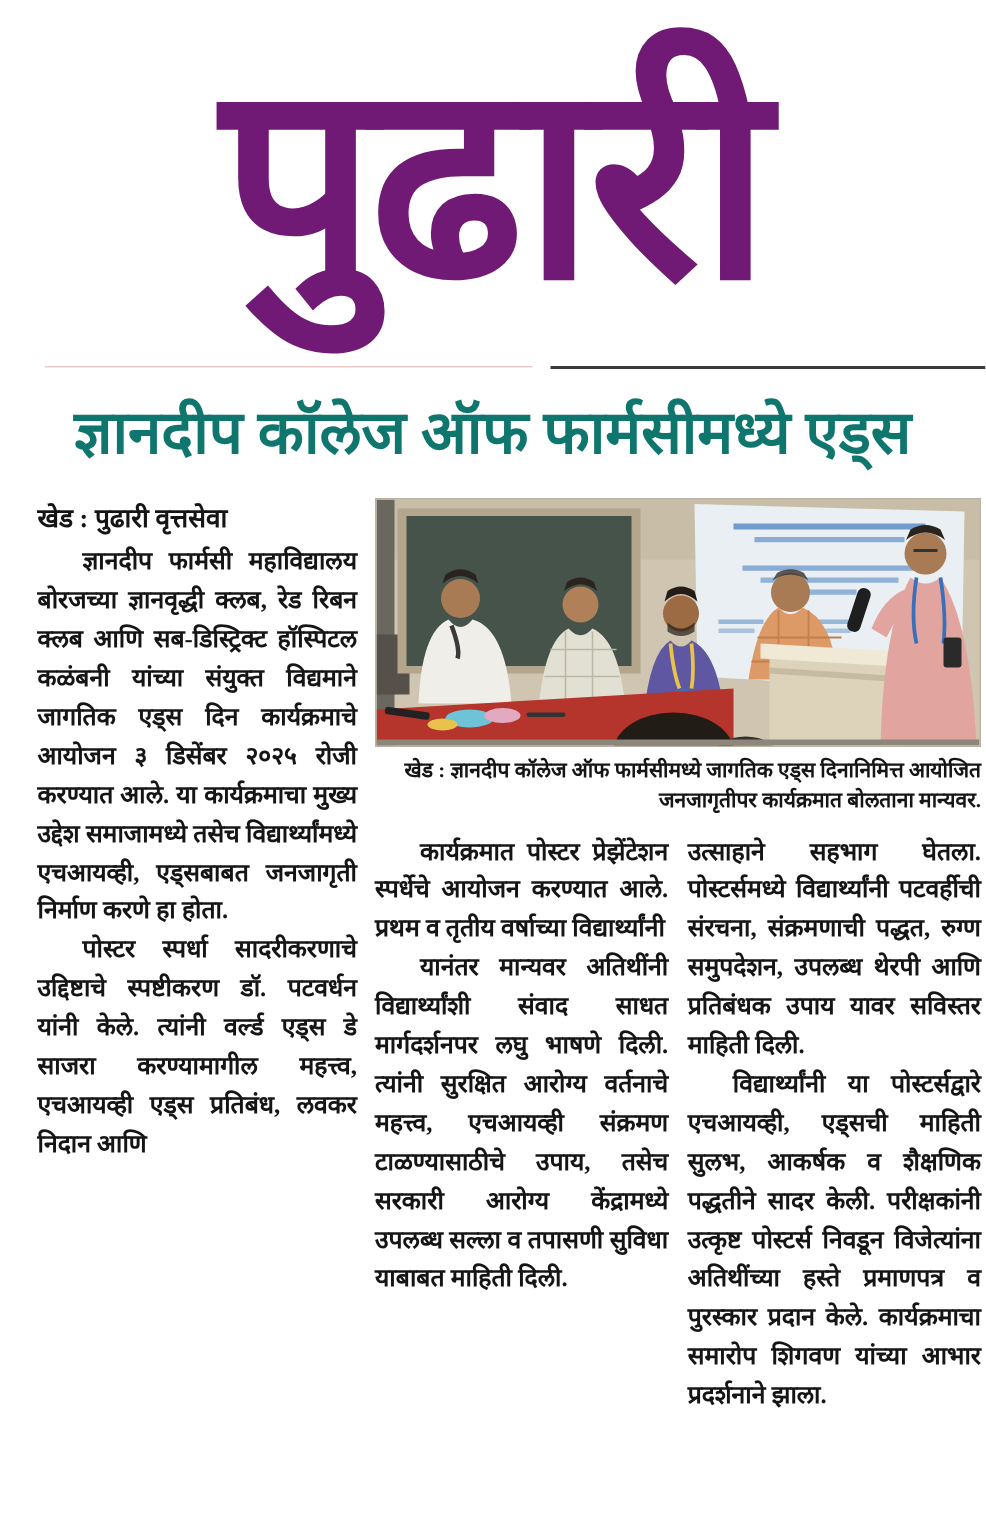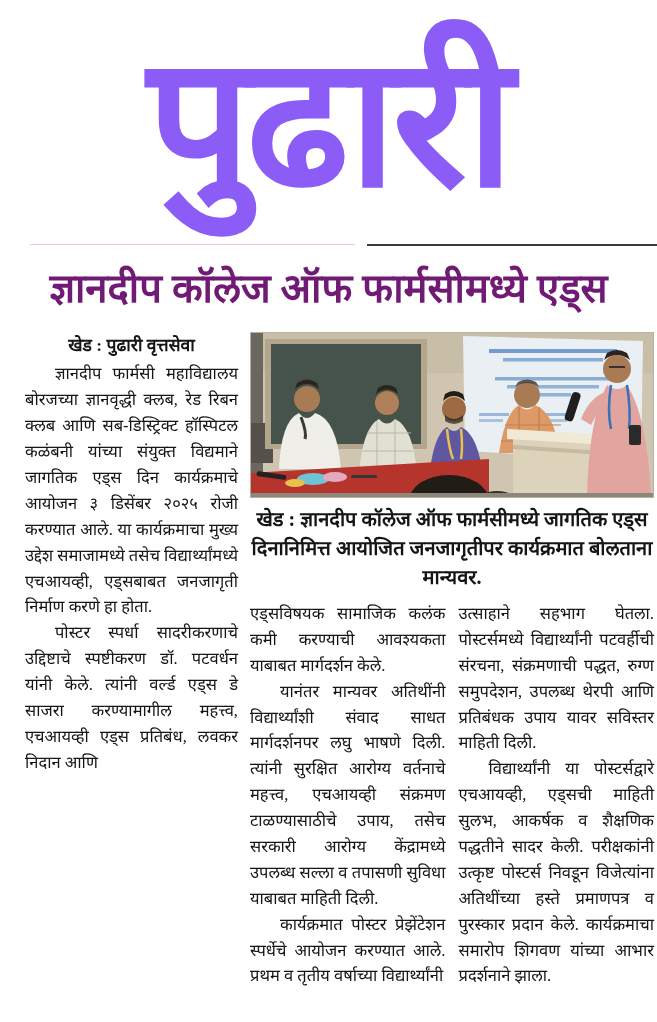--- a/index.html
+++ b/index.html
@@ -20,55 +20,55 @@
     letter-spacing:-4px; white-space:nowrap;
   }
   .mast-rule { display:flex; height:3px; align-items:center; }
   .mast-rule .rule-pink { height:1px; background:#f0c7c7; width:325px; margin-left:30px; }
   .mast-rule .rule-gap  { width:12px; }
   .mast-rule .rule-dark { height:2px; background:#3a3a3a; flex:1; }
 
   
   .headline {
     text-align:center; font-weight:bold; font-size:40px; line-height:1.45;
-    color:#701a75; margin:14px 10px 6px 10px;
+    color:#0f766e; margin:14px 10px 6px 10px;
     font-family:"Liberation Serif", serif;
   }
 
   
   .article {
     display:flex; gap:12px; padding:8px 13px 0 25px;
     font-size:16.5px; line-height:1.57; text-align:justify;
   }
   .col1 { width:213px; flex:none; }
   .photo-cols { width:404px; flex:none; }
 
-  .byline { font-weight:bold; font-size:17.5px; text-align:center; margin-bottom:2px; }
-  .article p.body-p { text-align:justify; }
+  .byline { font-weight:bold; font-size:17.5px; text-align:left; margin-bottom:2px; }
+  .article p.body-p { text-align:justify;font-weight:bold; }
   .article p.indent { text-indent:30px; }
 
   figure.photo {
     width:404px; height:166px; border:1px solid #b9b2a4; background:#cfc5b0;
     overflow:hidden;
   }
   figure.photo svg { display:block; }
   .caption {
-    font-weight:bold; font-size:20px; line-height:1.45;
-    margin:7px 0 9px 0; text-align:center;
+    font-weight:bold; font-size:14px; line-height:1.45;
+    margin:7px 0 9px 0; text-align:right;
   }
   .two-cols { display:flex; gap:13px; }
   .two-cols .col { flex:1; min-width:0; }
 </style>
 </head>
 <body>
 
 <div class="page">
 
   <div class="masthead">
-    <div class="logo" style="color: #8b5cf6;">पुढारी</div>
+    <div class="logo" style="color: #701a75;">पुढारी</div>
   </div>
   <div class="mast-rule">
     <span class="rule-pink"></span>
     <span class="rule-gap"></span>
     <span class="rule-dark"></span>
   </div>
 
   <h1 class="headline">
     <span>ज्ञानदीप कॉलेज ऑफ फार्मसीमध्ये एड्स</span><br>
   </h1>
@@ -170,23 +170,22 @@
           </g>
 
           <rect x="0" y="160" width="402" height="4" fill="#8d867a"></rect>
         </svg>
       </figure>
 
       <figcaption class="caption">खेड : ज्ञानदीप कॉलेज ऑफ फार्मसीमध्ये जागतिक एड्स दिनानिमित्त आयोजित जनजागृतीपर कार्यक्रमात बोलताना मान्यवर.</figcaption>
 
       <div class="two-cols">
         <div class="col">
-          <p class="body-p">एड्सविषयक सामाजिक कलंक कमी करण्याची आवश्यकता याबाबत मार्गदर्शन केले.</p>
+          <p class="body-p indent">कार्यक्रमात पोस्टर प्रेझेंटेशन स्पर्धेचे आयोजन करण्यात आले. प्रथम व तृतीय वर्षाच्या विद्यार्थ्यांनी</p>
           <p class="body-p indent">यानंतर मान्यवर अतिथींनी विद्यार्थ्यांशी संवाद साधत मार्गदर्शनपर लघु भाषणे दिली. त्यांनी सुरक्षित आरोग्य वर्तनाचे महत्त्व, एचआयव्ही संक्रमण टाळण्यासाठीचे उपाय, तसेच सरकारी आरोग्य केंद्रामध्ये उपलब्ध सल्ला व तपासणी सुविधा याबाबत माहिती दिली.</p>
-          <p class="body-p indent">कार्यक्रमात पोस्टर प्रेझेंटेशन स्पर्धेचे आयोजन करण्यात आले. प्रथम व तृतीय वर्षाच्या विद्यार्थ्यांनी</p>
         </div>
         <div class="col">
           <p class="body-p">उत्साहाने सहभाग घेतला. पोस्टर्समध्ये विद्यार्थ्यांनी पटवर्हीची संरचना, संक्रमणाची पद्धत, रुग्ण समुपदेशन, उपलब्ध थेरपी आणि प्रतिबंधक उपाय यावर सविस्तर माहिती दिली.</p>
           <p class="body-p indent">विद्यार्थ्यांनी या पोस्टर्सद्वारे एचआयव्ही, एड्सची माहिती सुलभ, आकर्षक व शैक्षणिक पद्धतीने सादर केली. परीक्षकांनी उत्कृष्ट पोस्टर्स निवडून विजेत्यांना अतिथींच्या हस्ते प्रमाणपत्र व पुरस्कार प्रदान केले. कार्यक्रमाचा समारोप शिगवण यांच्या आभार प्रदर्शनाने झाला.</p>
         </div>
       </div>
     </div>
   </div>
 
 </div>

